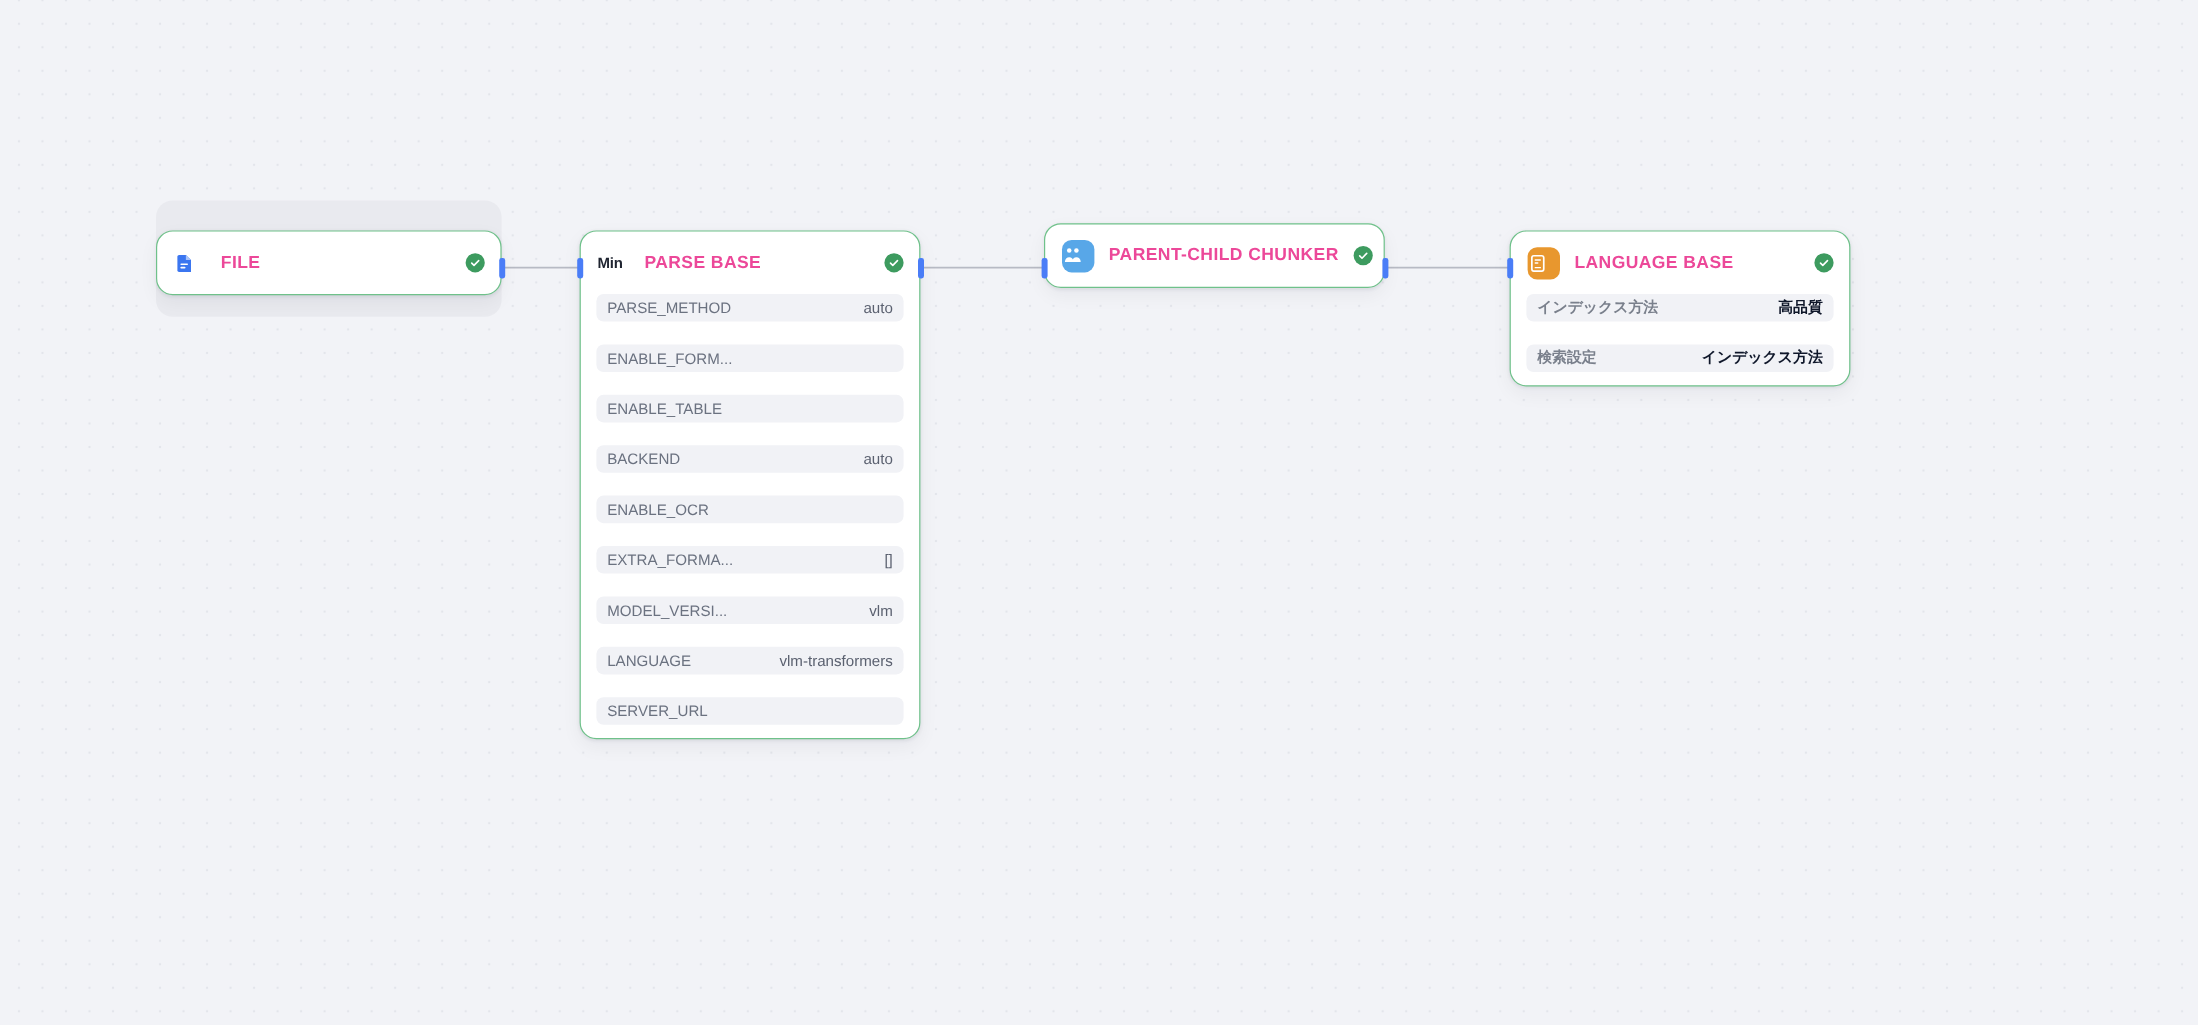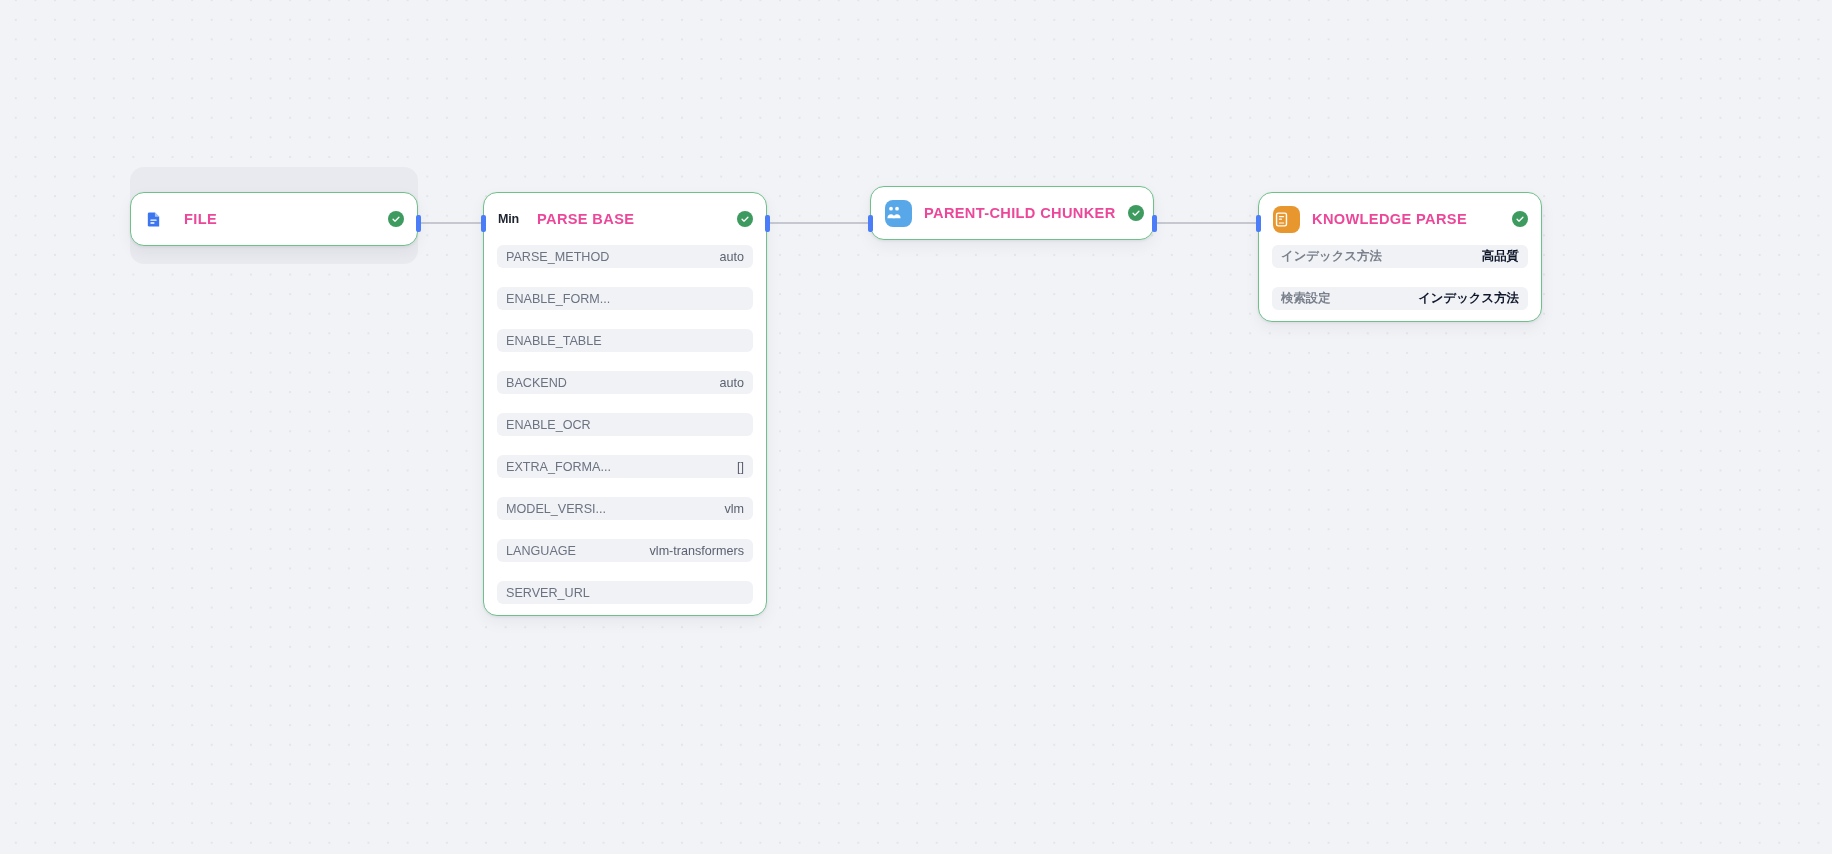--- a/index.html
+++ b/index.html
@@ -258,21 +258,21 @@
       <div class="node" style="left: 1258px; top: 192px; width: 284px;">
         <div class="node-header">
           <div class="node-icon icon-kb">
             <svg width="17" height="17" viewBox="0 0 24 24" aria-hidden="true">
               <rect x="5" y="3" width="14" height="18" rx="2.4" fill="none" stroke="#ffffff" stroke-width="2"></rect>
               <rect x="8.2" y="7" width="7.6" height="1.8" rx=".9" fill="#ffffff"></rect>
               <rect x="8.2" y="10.6" width="4.6" height="1.8" rx=".9" fill="#ffffff"></rect>
               <rect x="8.2" y="16.2" width="7.6" height="1.6" rx=".8" fill="#ffffff"></rect>
             </svg>
           </div>
-          <div class="node-title">KNOWLEDGE PARSE</div>
+          <div class="node-title">LANGUAGE BASE</div>
           <div class="status-badge">
             <svg width="10" height="10" viewBox="0 0 24 24" aria-hidden="true">
               <path d="M5 12.6l4.6 4.6L19 7.6" fill="none" stroke="#ffffff" stroke-width="3.2" stroke-linecap="round" stroke-linejoin="round"></path>
             </svg>
           </div>
         </div>
         <div class="params">
           <div class="param-row jp">
             <span class="param-key">インデックス方法</span>
             <span class="param-val">高品質</span>

